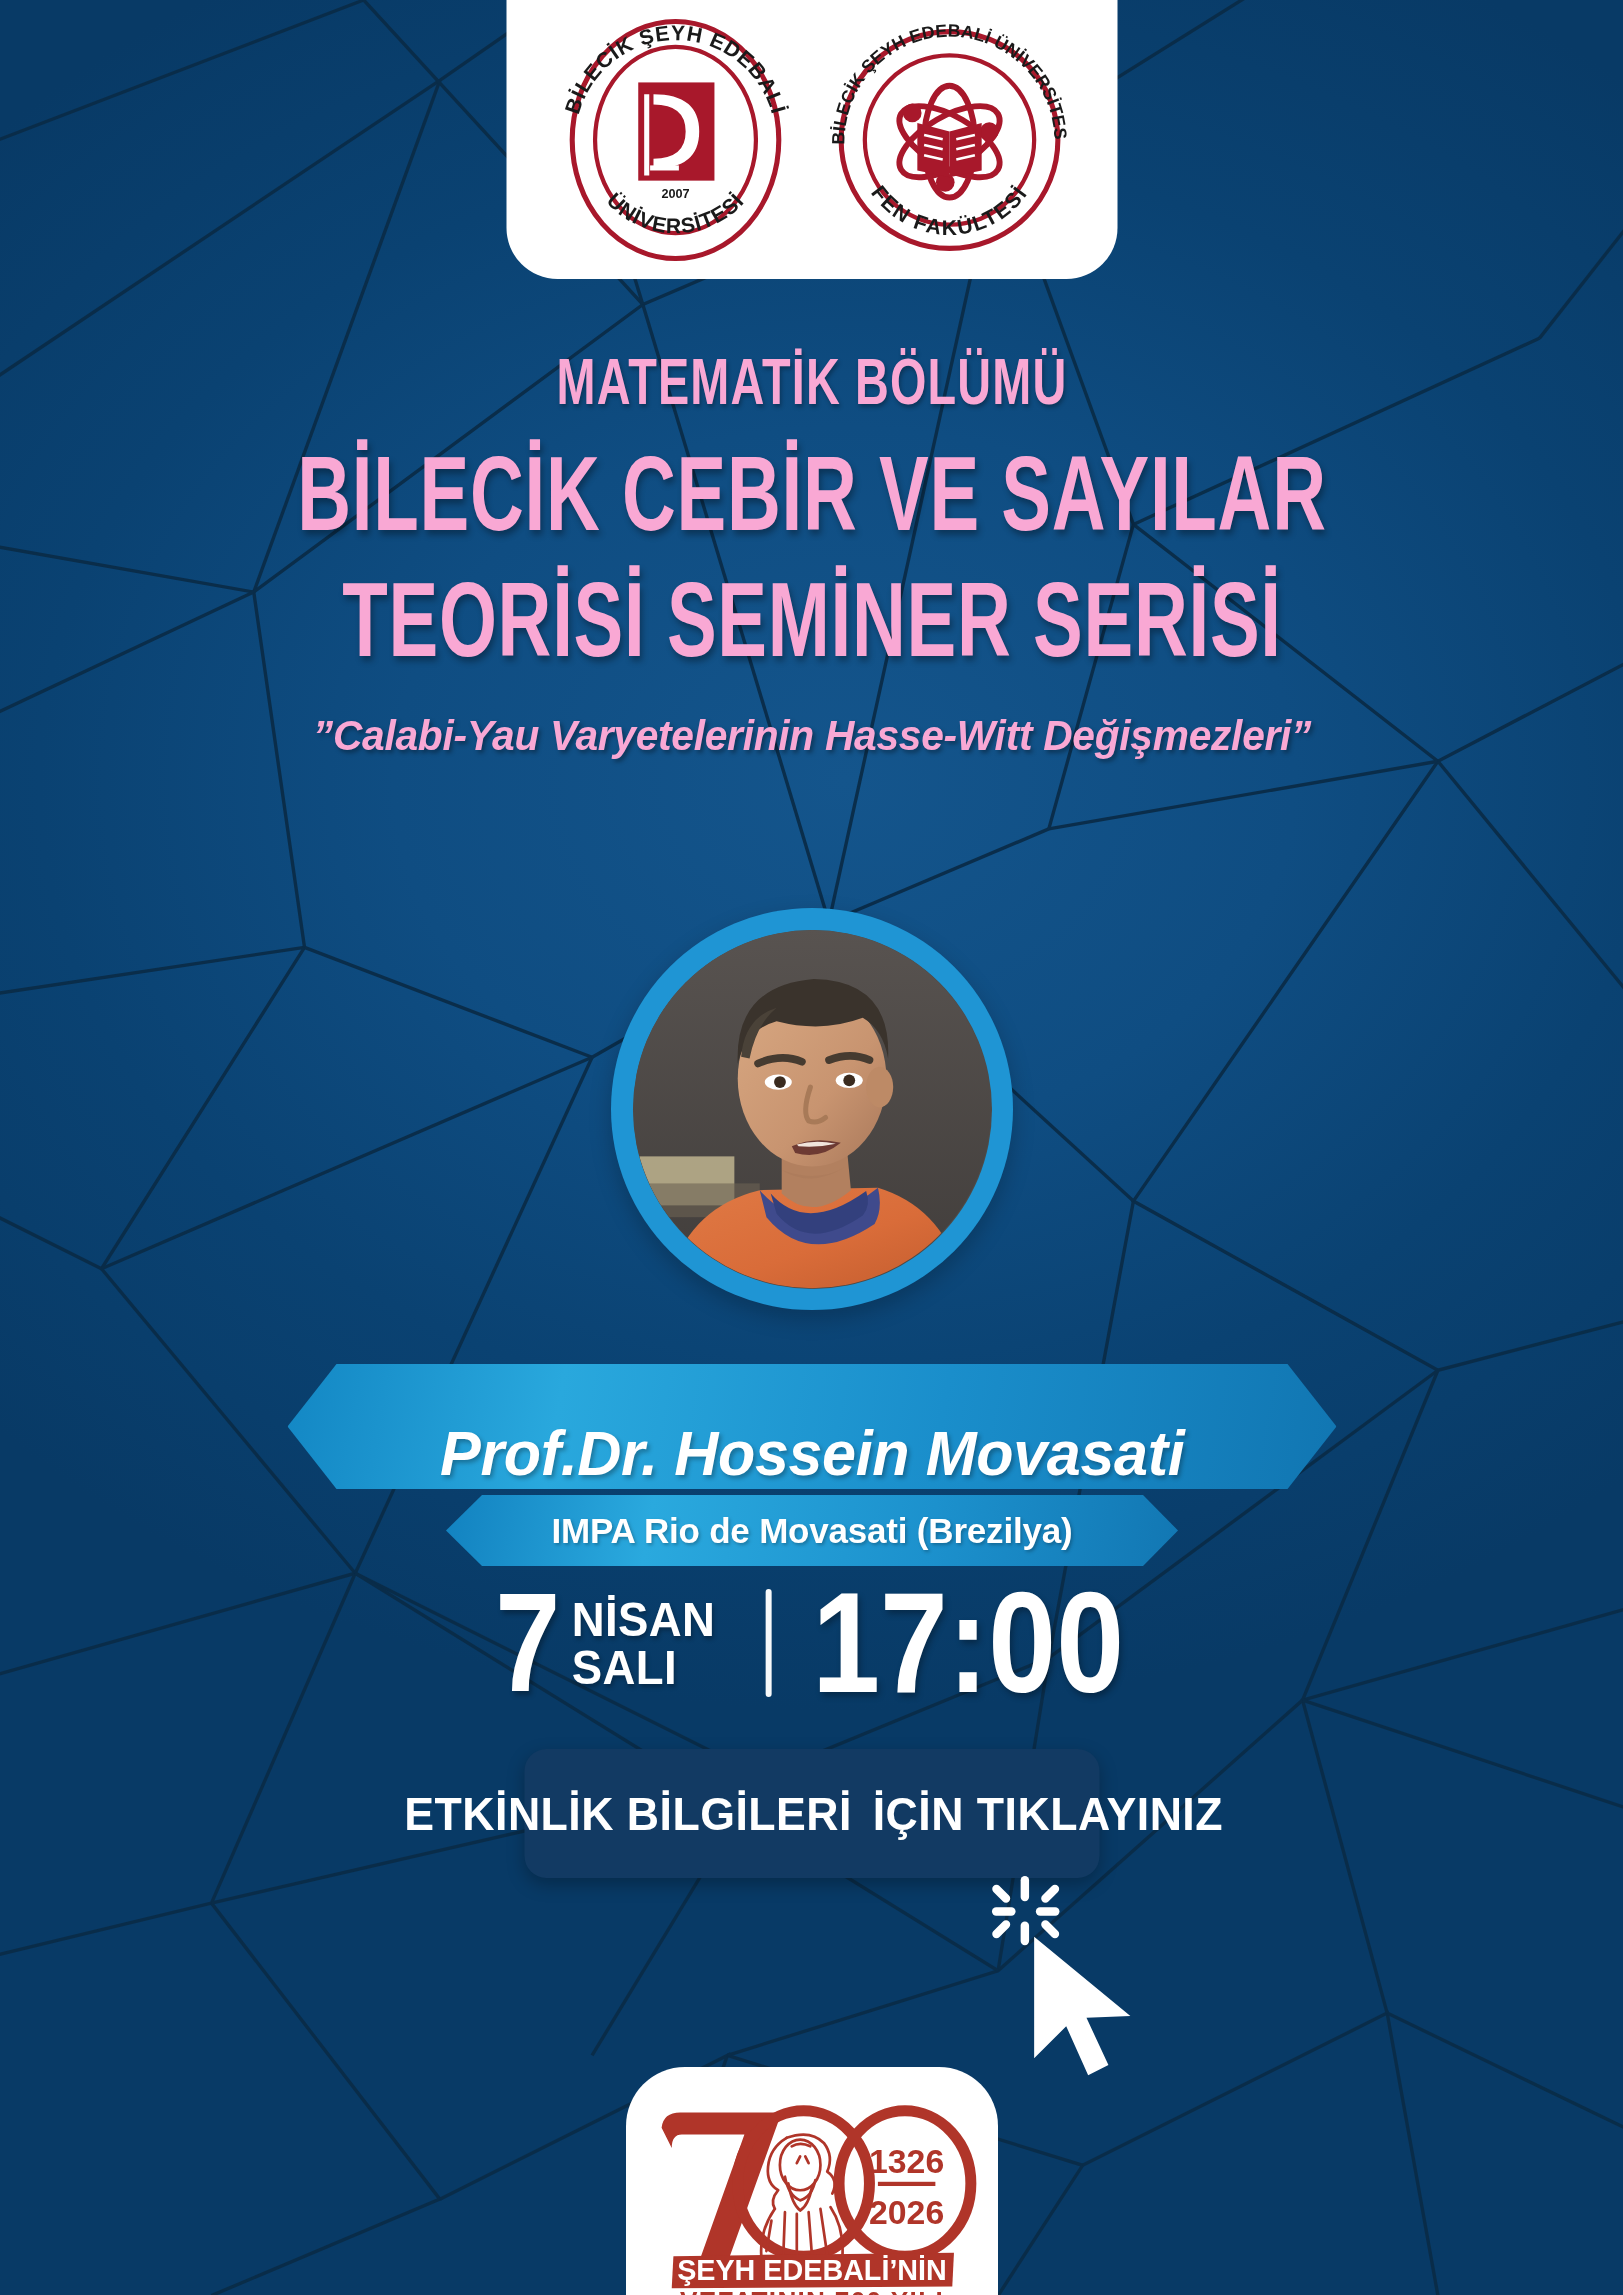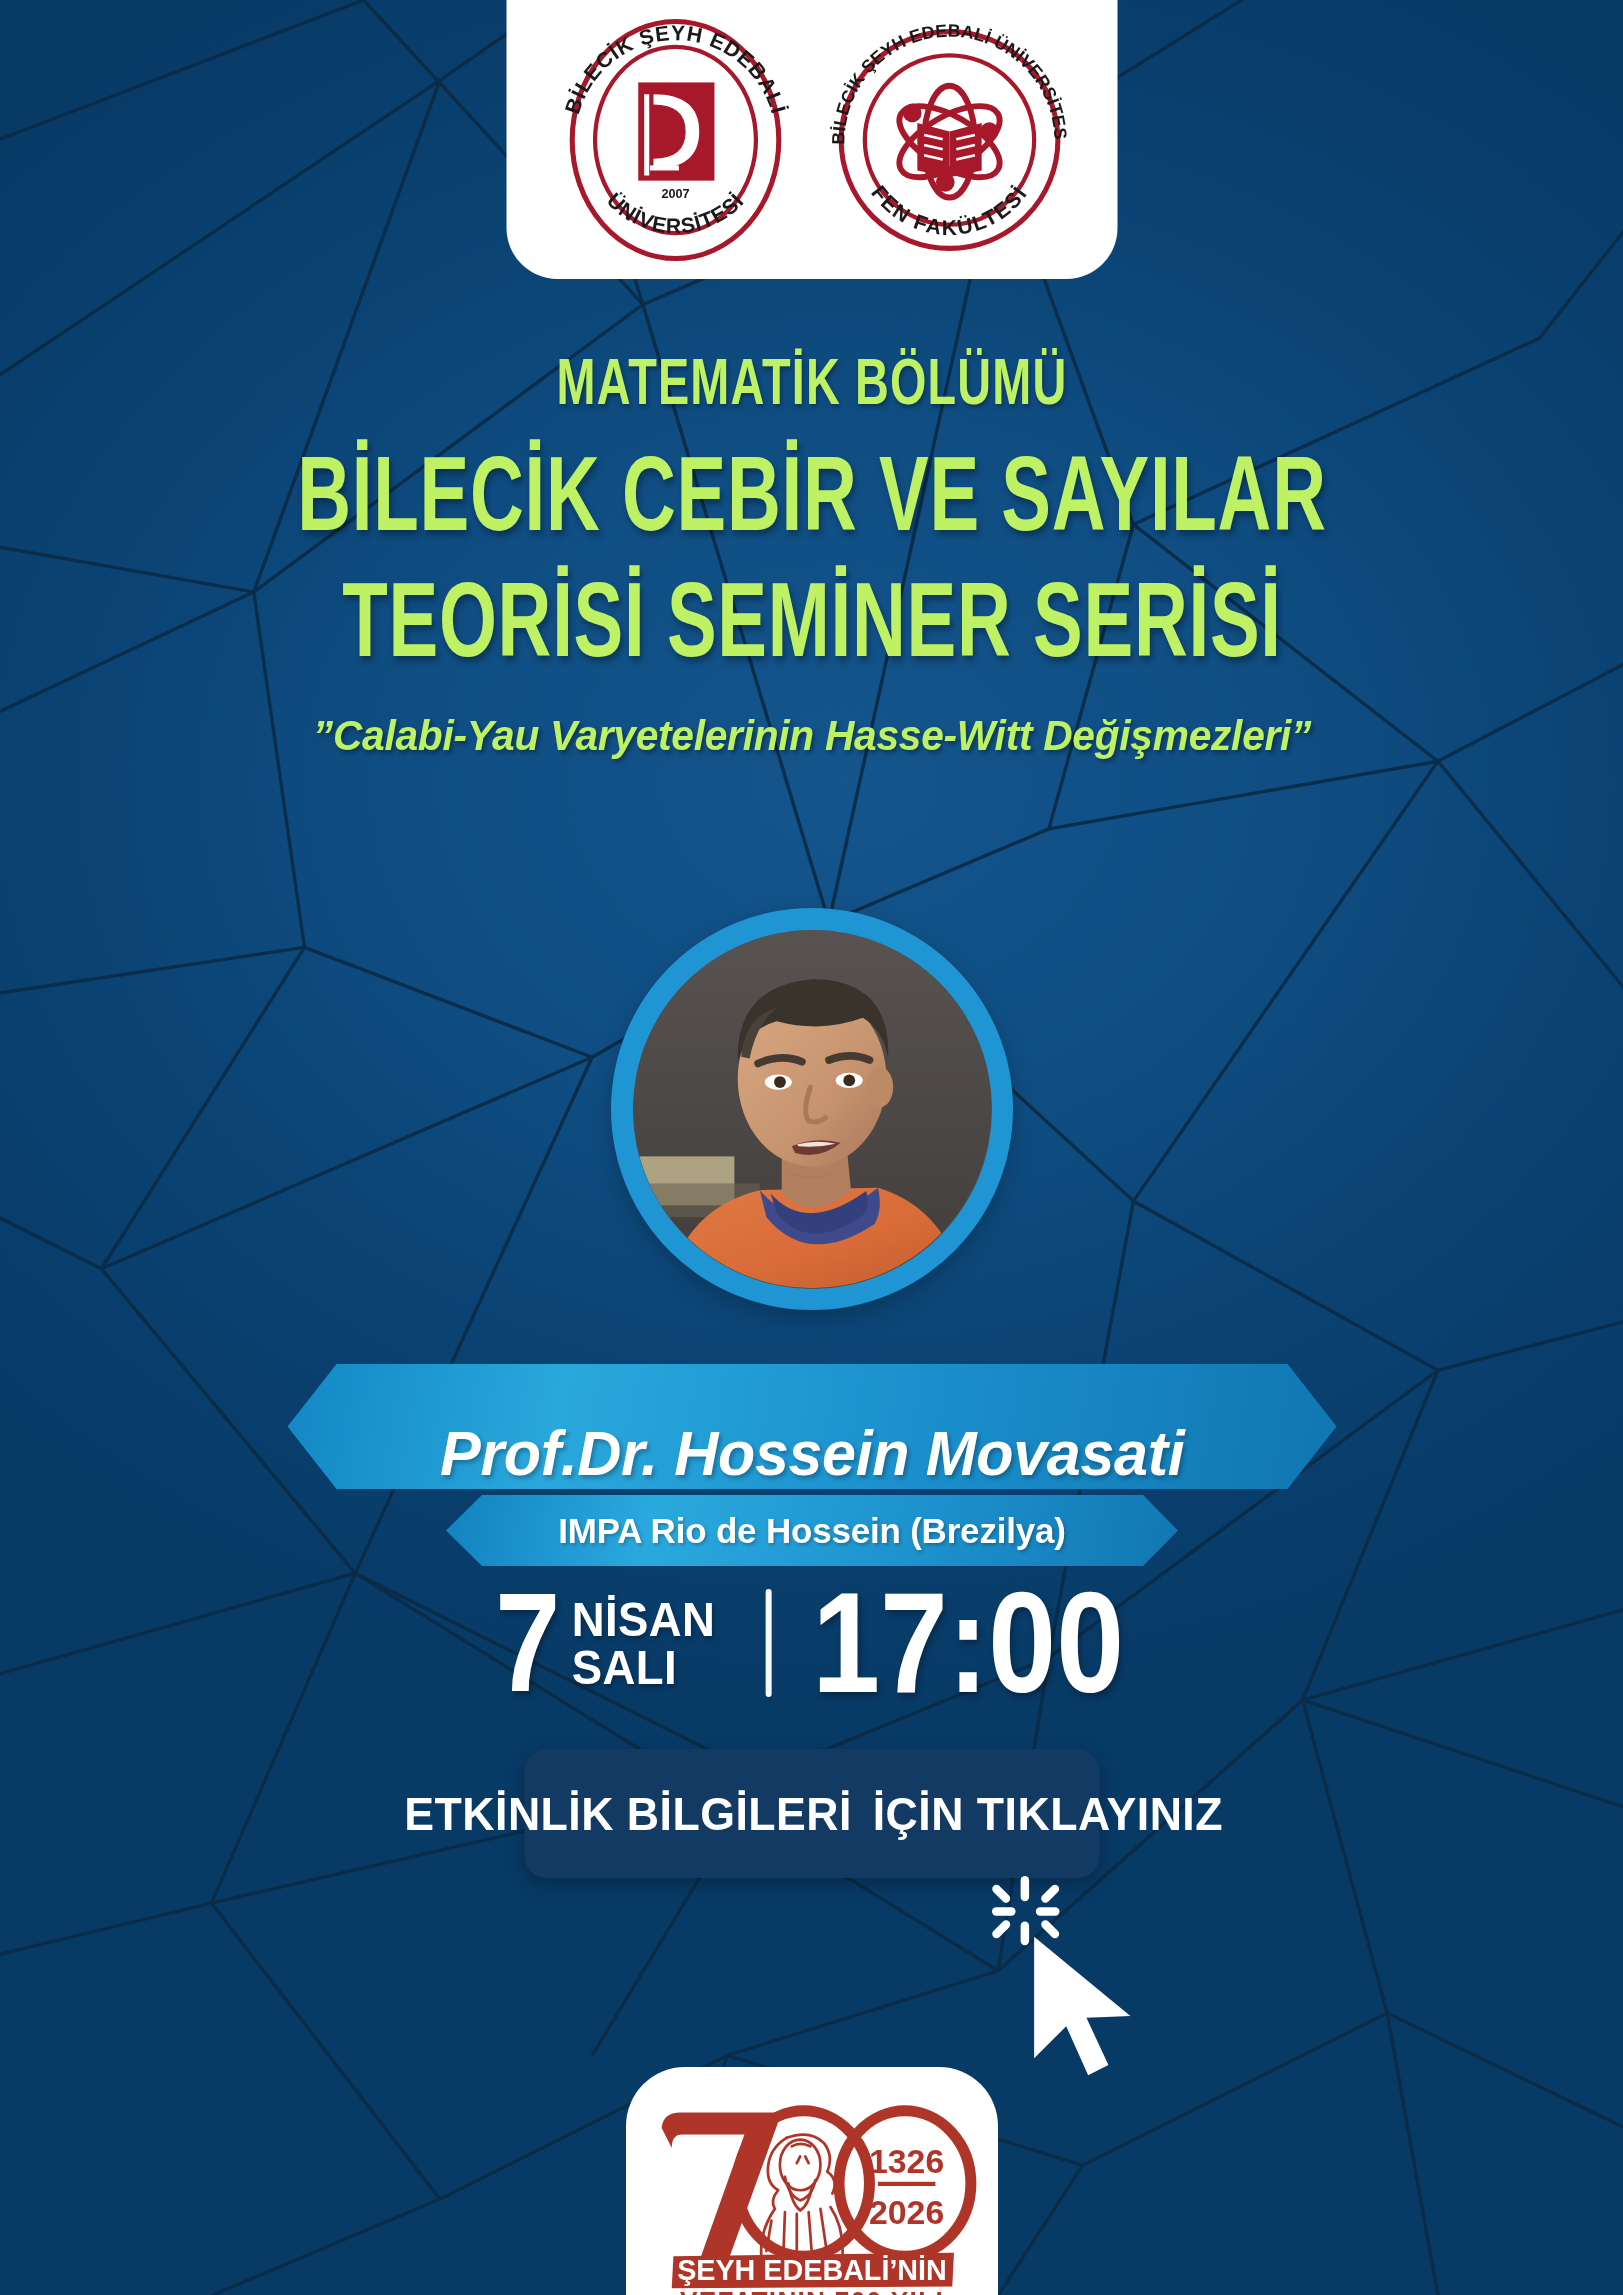--- a/index.html
+++ b/index.html
@@ -28,21 +28,21 @@
     border-radius:0 0 51px 51px;
     z-index:5;
     display:flex; align-items:flex-end; justify-content:center; gap:20px;
     padding-bottom:12px;
   }
   .seal{ width:254px; height:254px; }
 
   
   #heading-block{
     position:absolute; top:355px; left:0; width:100%; z-index:6;
-    text-align:center; color:#bef264;
+    text-align:center; color:#f9a8d4;
   }
   #kicker{
     font-size:52px; font-weight:700; letter-spacing:1.3px;
     transform:scaleX(0.90) scaleY(1.25); transform-origin:center;
     line-height:1; text-shadow:1.7px 2.5px 4.2px rgba(0,0,0,.30);
   }
   #title-l1, #title-l2{
     font-size:81px; font-weight:700; letter-spacing:0.8px;
     transform:scaleX(0.92) scaleY(1.30); transform-origin:center;
     line-height:1.08; text-shadow:2.5px 3.4px 6px rgba(0,0,0,.32);
@@ -328,21 +328,21 @@
         <path d="M176 284 Q212 306 252 280 Q220 300 176 284 Z" fill="#a9785a" opacity=".55"></path>
       </g>
     </svg>
   </div>
 </div>
 
 <div id="speaker-banner">
   <span id="speaker-name">Prof.Dr. Hossein Movasati</span>
 </div>
 <div id="affil-banner">
-  <span id="affil-text">IMPA Rio de Hossein (Brezilya)</span>
+  <span id="affil-text">IMPA Rio de Movasati (Brezilya)</span>
 </div>
 
 <div id="datetime-row">
   <div id="day-num">7</div>
   <div id="day-words">
     <div id="month-label">NİSAN</div>
     <div id="weekday-label">SALI</div>
   </div>
   <div id="dt-divider"></div>
   <div id="time-text">17:00</div>

